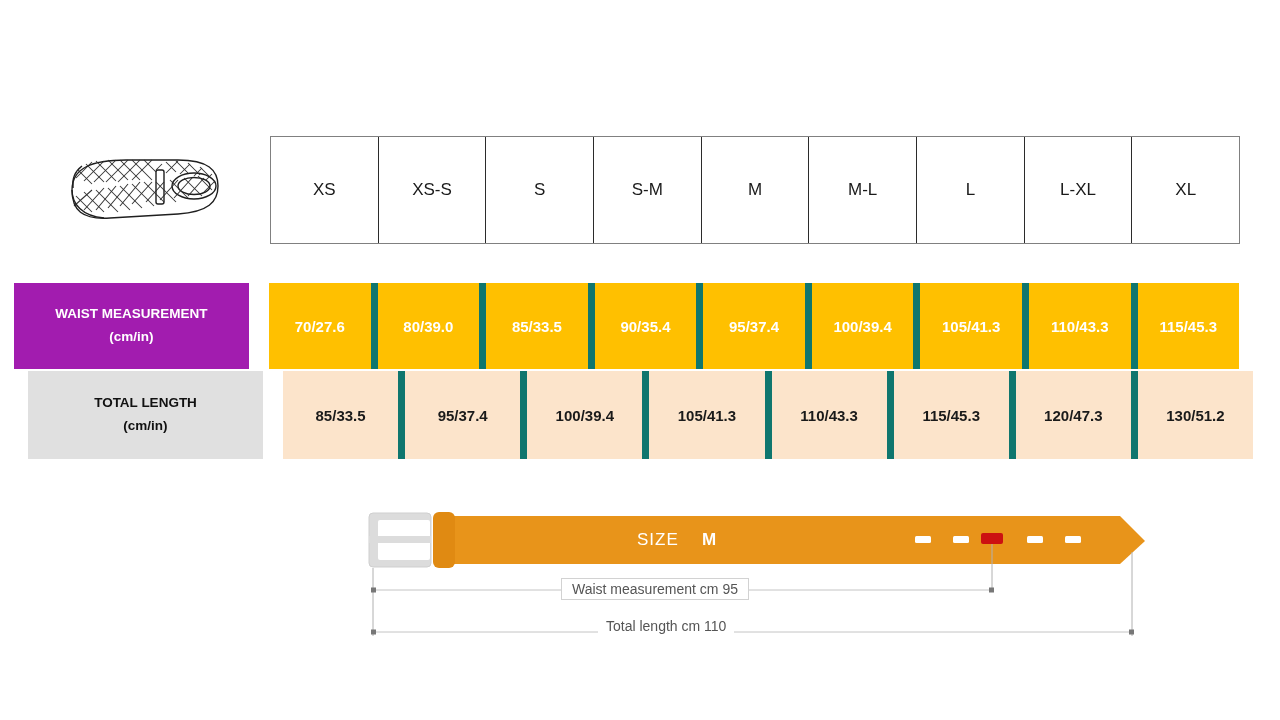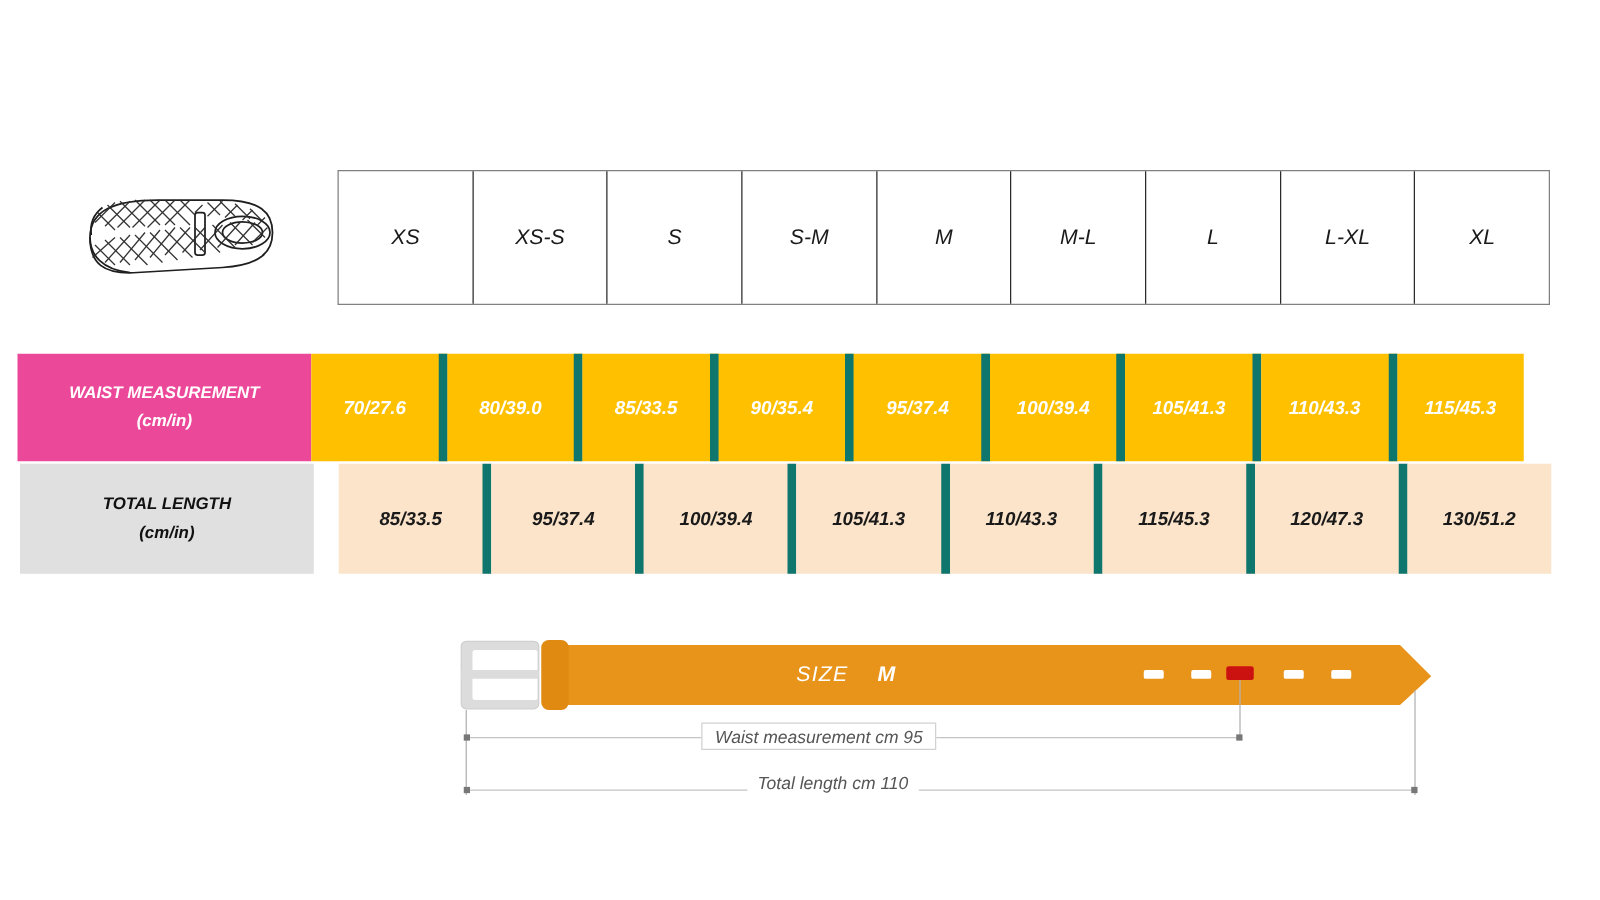--- a/index.html
+++ b/index.html
@@ -4,21 +4,21 @@
 <style>
   * { box-sizing: border-box; margin: 0; padding: 0; }
   html, body {
     width: 1280px;
     height: 720px;
     background: #ffffff;
     font-family: "Liberation Sans", sans-serif;
     overflow: hidden;
   }
 
-  #page { position: relative; width: 1280px; height: 611px; font-style: italic; }
+  #page { position: relative; width: 1280px; height: 611px; }
 
   
   .product-icon {
     position: absolute;
     left: 52px; top: 140px;
     width: 176px; height: 100px;
   }
 
   
   .size-header-table {
@@ -63,25 +63,25 @@
     align-items: center;
     justify-content: center;
     font-weight: bold;
     font-size: 15px;
     border-right: 7px solid #0f766e;
   }
   .row-cell:last-child { border-right: none; }
 
   
   #waist-row { left: 14px; top: 283px; height: 86px; }
-  #waist-row .row-label { background: #ec4899; color: #ffffff; }
+  #waist-row .row-label { background: #a21caf; color: #ffffff; margin-right: 20px; }
   #waist-row .row-cell { background: #ffc000; color: #ffffff; }
 
   
-  #length-row { left: 16px; top: 371px; height: 88px; }
+  #length-row { left: 28px; top: 371px; height: 88px; }
   #length-row .row-label { background: #e0e0e0; color: #111111; margin-right: 20px; }
   #length-row .row-cell { background: #fce4cb; color: #1a1a1a; }
 
   
   .belt-diagram {
     position: absolute;
     left: 355px; top: 500px;
     width: 800px; height: 150px;
   }
   .belt-size-label {

